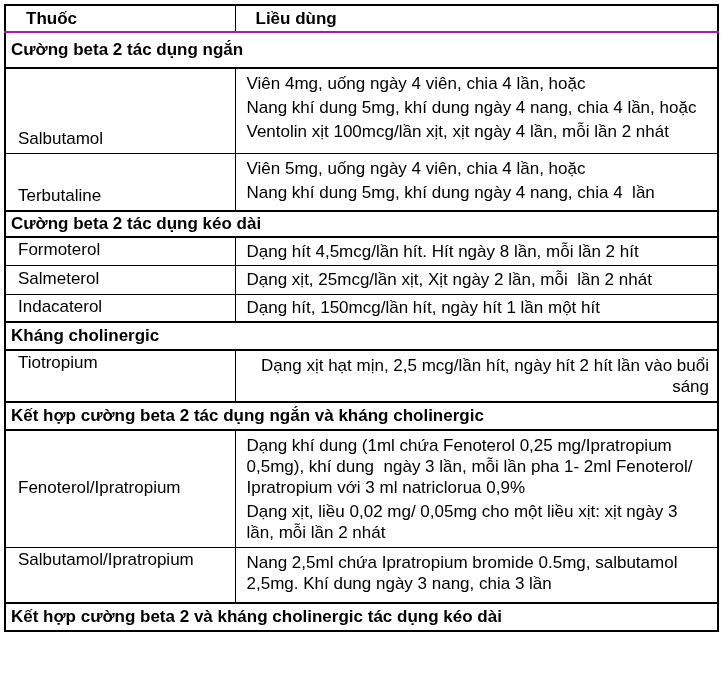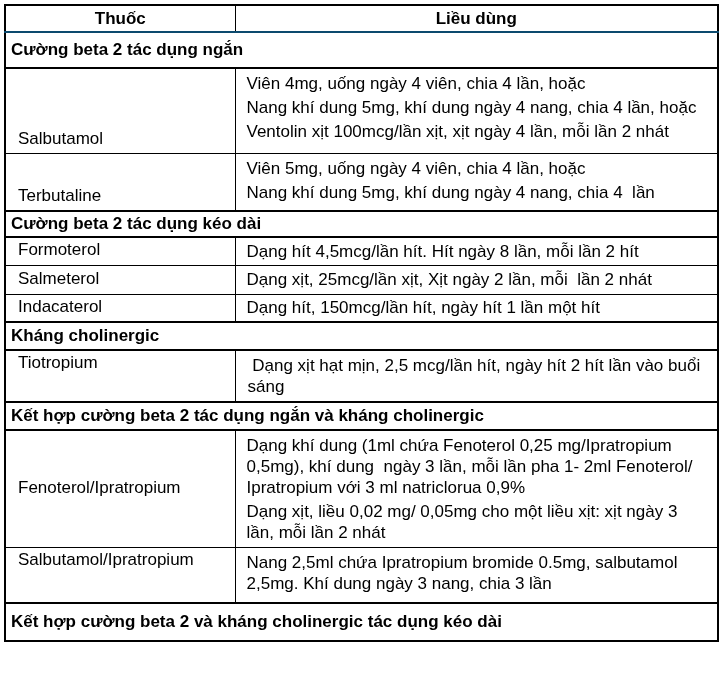--- a/index.html
+++ b/index.html
@@ -23,38 +23,38 @@
   }
   col.c1 { width: 230px; }
   td {
     border: 1px solid #000;
     vertical-align: top;
     word-wrap: break-word;
     overflow-wrap: break-word;
   }
   tr.hdr td {
     font-weight: bold;
-    text-align: center;
+    text-align: left;
     vertical-align: middle;
-    border-bottom: 2px solid #0c4a6e;
-    padding: 2px 12px;
+    border-bottom: 2px solid #a21caf;
+    padding: 2px 20px;
   }
   tr.sec td {
     font-weight: bold;
     vertical-align: middle;
     border-top: 2px solid #000;
     border-bottom: 2px solid #000;
     padding: 2px 6px 2px 5px;
   }
   td.name { padding: 2px 6px 4px 12px; }
   td.name.vb { vertical-align: bottom; }
   td.name.vm { vertical-align: middle; margin-top: 23px; }
   td.dose { padding: 1px 8px 1px 11px; }
   td.dose.vm { vertical-align: middle; }
-  td.dose.tight { padding-left: 12px; }
+  td.dose.tight { padding-left: 19px; text-align: right; }
   td.dose p.dl {
     margin: 3px 0;
     line-height: 21px;
     white-space: pre-wrap;
   }
   td.dose.vm p.dl { margin: 0; }
   .it { font-style: italic; }
 </style>
 </head>
 <body>
@@ -140,18 +140,18 @@
     </td>
   </tr>
 
   <tr style="height:55px">
     <td class="name">Salbutamol/Ipratropium</td>
     <td class="dose">
       <p class="dl">Nang 2,5ml chứa Ipratropium bromide 0.5mg, salbutamol 2,5mg. Khí dung ngày 3 nang, chia 3 lần</p>
     </td>
   </tr>
 
-  <tr class="sec" style="height:38px">
+  <tr class="sec" style="height:28px">
     <td colspan="2">Kết hợp cường beta 2 và kháng cholinergic tác dụng kéo dài</td>
   </tr>
 
 </tbody>
   </table>
 
 </body></html>

